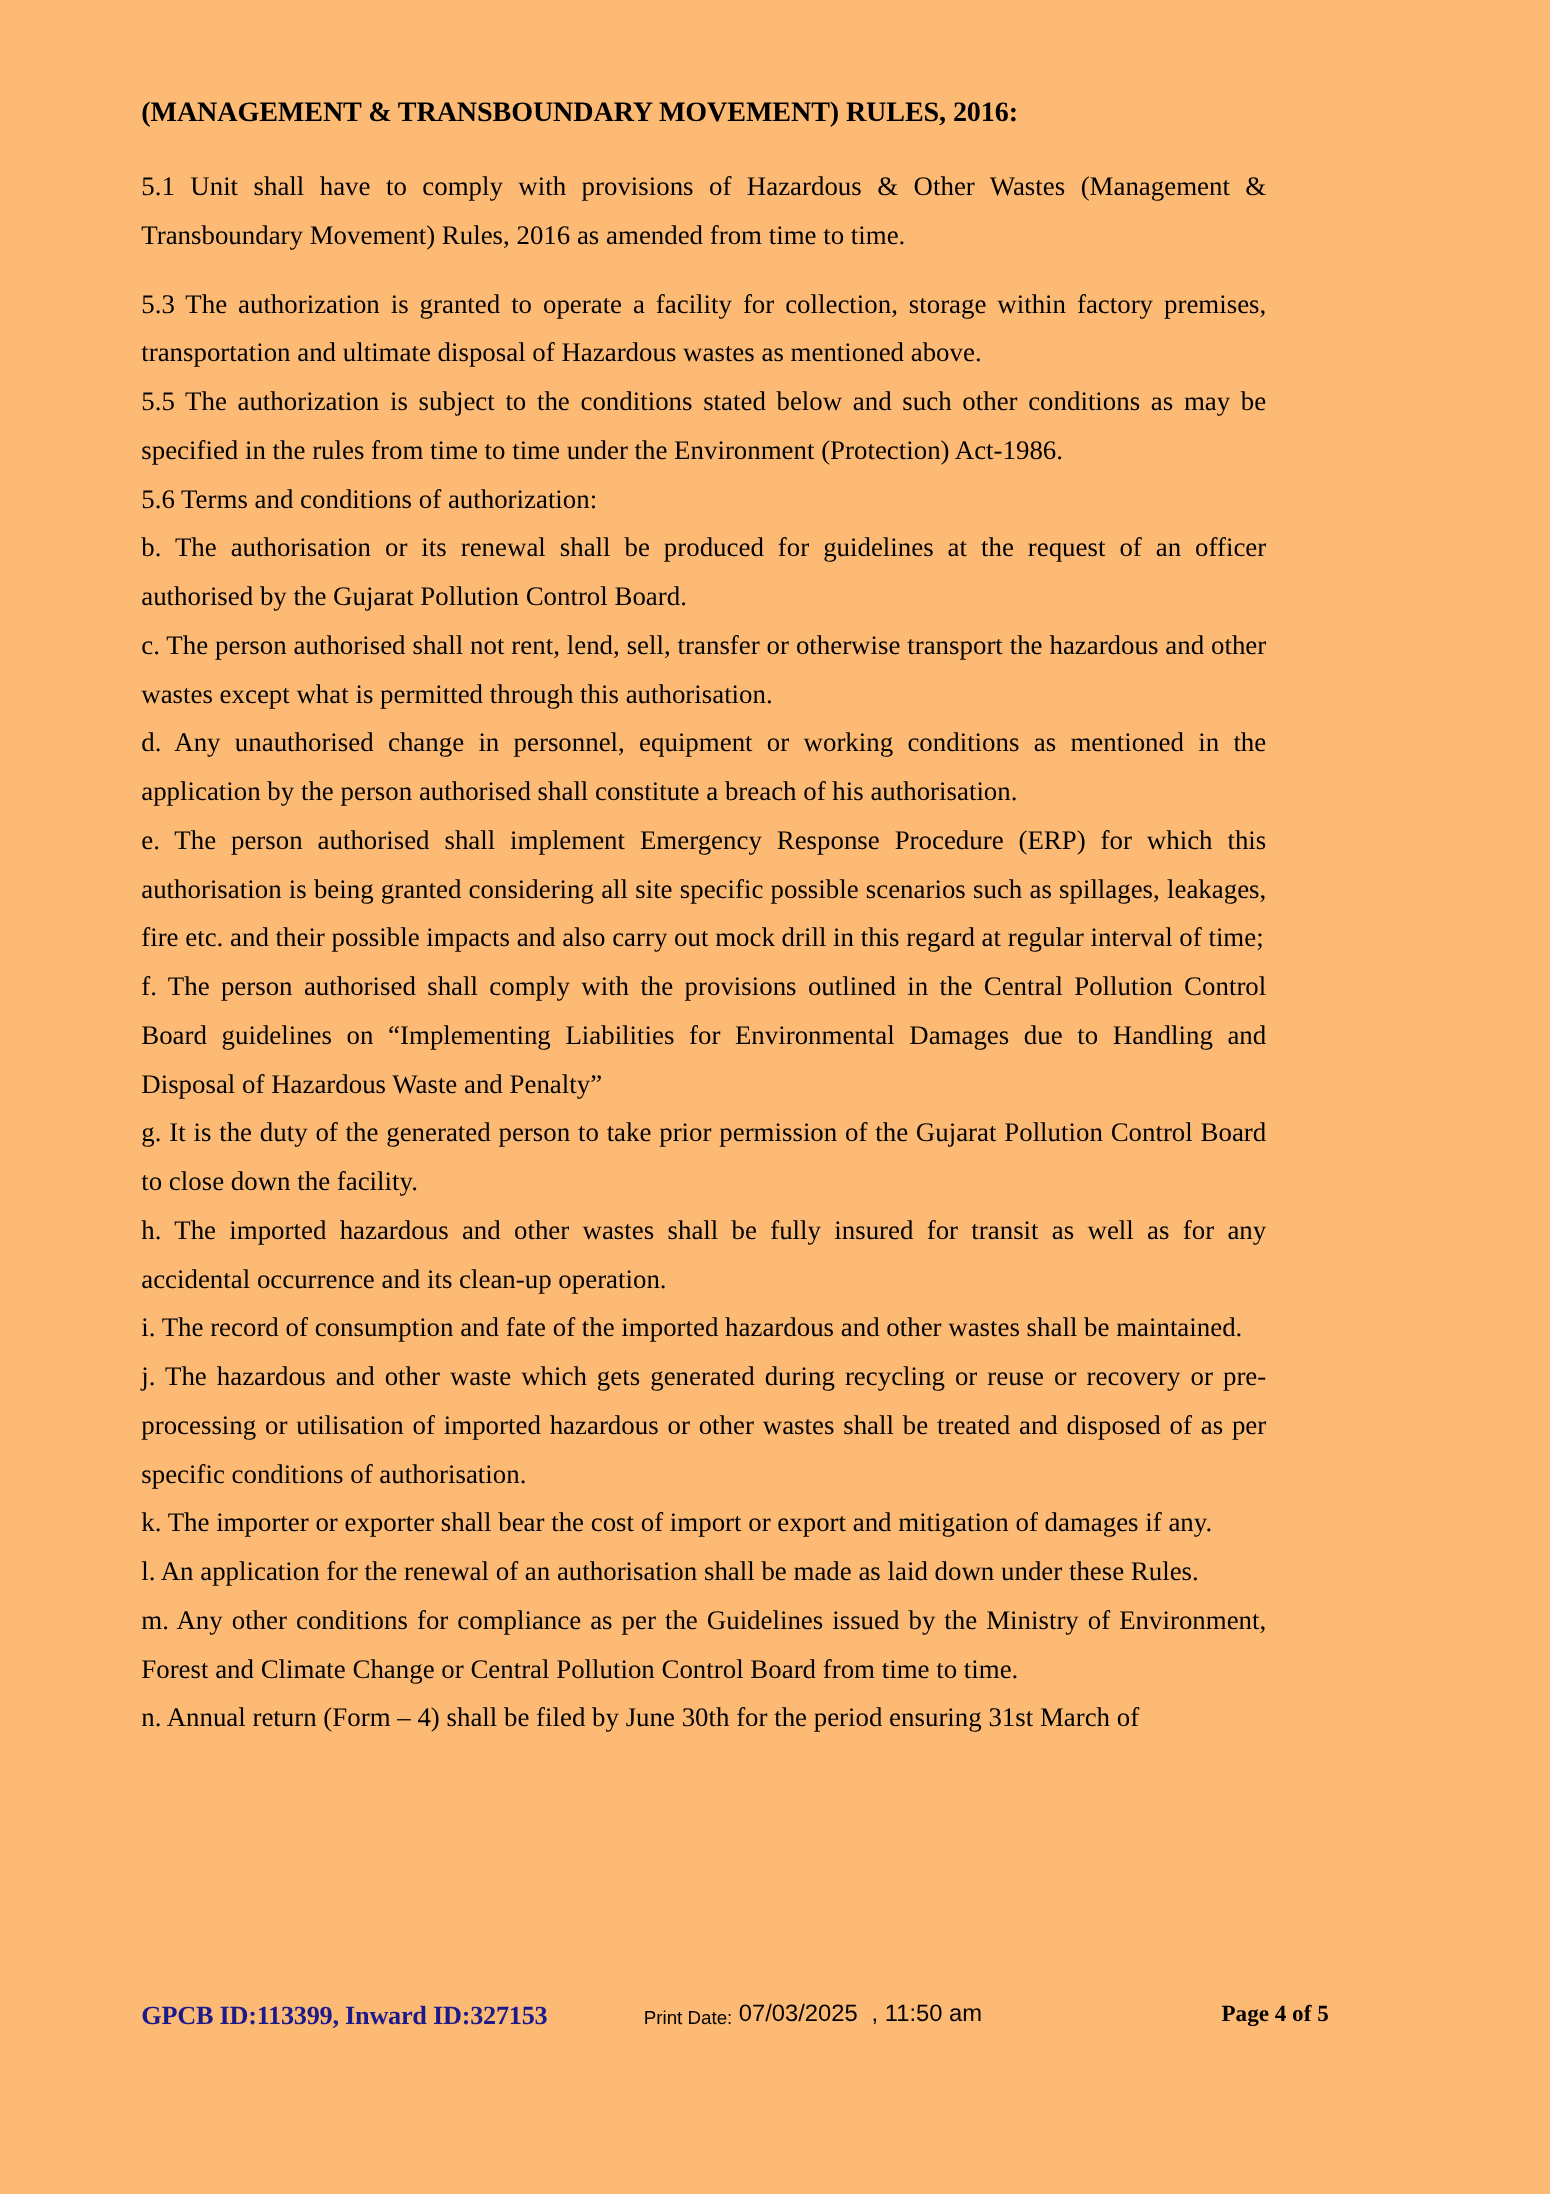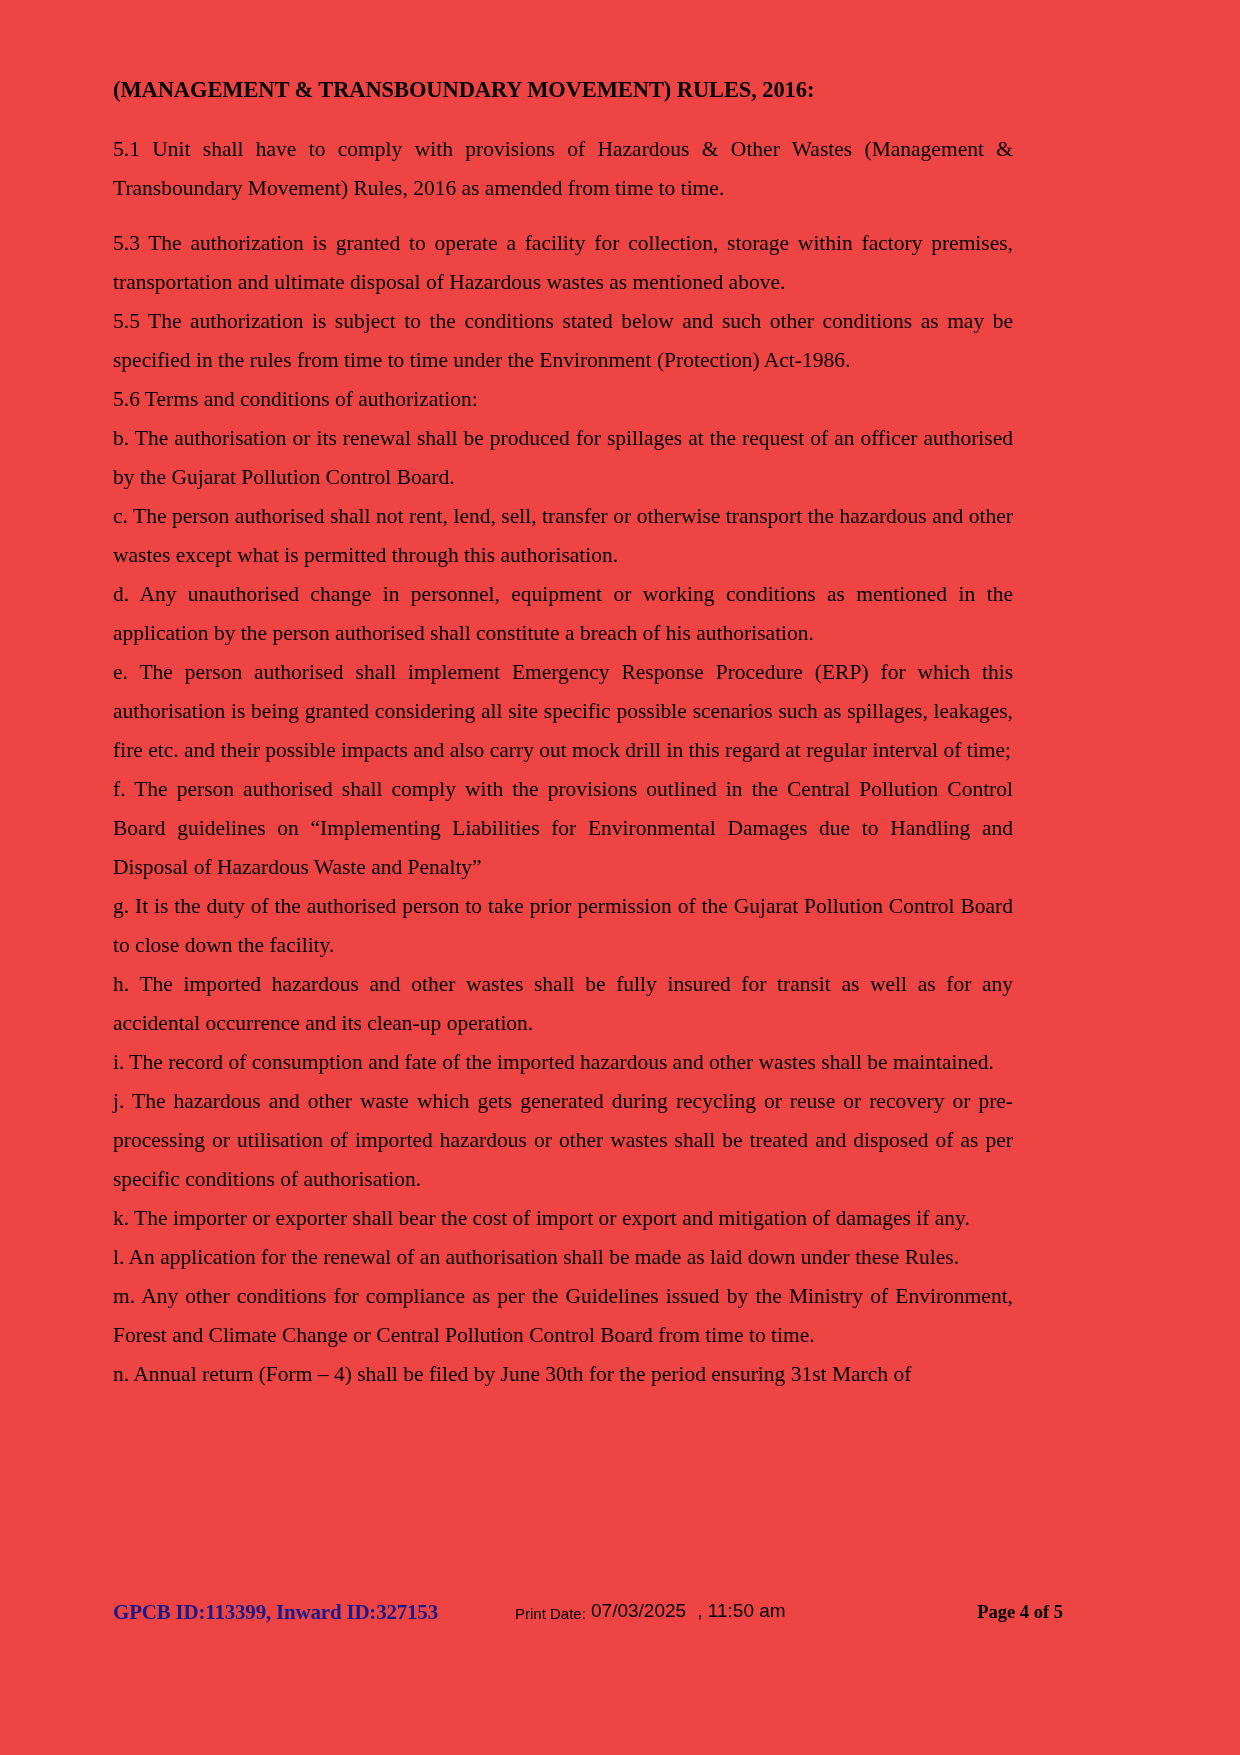--- a/index.html
+++ b/index.html
@@ -14,21 +14,21 @@
     font-family: "Liberation Serif", "DejaVu Serif", serif;
     color: #000000;
     overflow: hidden;
   }
 
   #page {
     position: absolute;
     left: 0; top: 0;
     width: 1240px;
     height: 1755px;
-    background: #ef4444;
+    background: #fdba74;
   }
 
   #content {
     position: absolute;
     left: 113px;
     top: 76px;
     width: 900px;
   }
 
   .doc-heading {
@@ -114,31 +114,31 @@
     <p class="para">5.1 Unit shall have to comply with provisions of Hazardous &amp; Other Wastes (Management &amp; Transboundary Movement) Rules, 2016 as amended from time to time.</p>
 
     <p class="para gap-before">5.3 The authorization is granted to operate a facility for collection, storage within factory premises, transportation and ultimate disposal of Hazardous wastes as mentioned above.</p>
 
 
     <p class="para">5.5 The authorization is subject to the conditions stated below and such other conditions as may be specified in the rules from time to time under the Environment (Protection) Act-1986.</p>
 
     <p class="para">5.6 Terms and conditions of authorization:</p>
 
 
-    <p class="para">b. The authorisation or its renewal shall be produced for spillages at the request of an officer authorised by the Gujarat Pollution Control Board.</p>
+    <p class="para">b. The authorisation or its renewal shall be produced for guidelines at the request of an officer authorised by the Gujarat Pollution Control Board.</p>
 
     <p class="para">c. The person authorised shall not rent, lend, sell, transfer or otherwise transport the hazardous and other wastes except what is permitted through this authorisation.</p>
 
     <p class="para">d. Any unauthorised change in personnel, equipment or working conditions as mentioned in the application by the person authorised shall constitute a breach of his authorisation.</p>
 
     <p class="para">e. The person authorised shall implement Emergency Response Procedure (ERP) for which this authorisation is being granted considering all site specific possible scenarios such as spillages, leakages, fire etc. and their possible impacts and also carry out mock drill in this regard at regular interval of time;</p>
 
     <p class="para">f. The person authorised shall comply with the provisions outlined in the Central Pollution Control Board guidelines on “Implementing Liabilities for Environmental Damages due to Handling and Disposal of Hazardous Waste and Penalty”</p>
 
-    <p class="para">g. It is the duty of the authorised person to take prior permission of the Gujarat Pollution Control Board to close down the facility.</p>
+    <p class="para">g. It is the duty of the generated person to take prior permission of the Gujarat Pollution Control Board to close down the facility.</p>
 
     <p class="para">h. The imported hazardous and other wastes shall be fully insured for transit as well as for any accidental occurrence and its clean-up operation.</p>
 
     <p class="para">i. The record of consumption and fate of the imported hazardous and other wastes shall be maintained.</p>
 
     <p class="para">j. The hazardous and other waste which gets generated during recycling or reuse or recovery or pre-processing or utilisation of imported hazardous or other wastes shall be treated and disposed of as per specific conditions of authorisation.</p>
 
     <p class="para">k. The importer or exporter shall bear the cost of import or export and mitigation of damages if any.</p>
 
     <p class="para">l. An application for the renewal of an authorisation shall be made as laid down under these Rules.</p>

